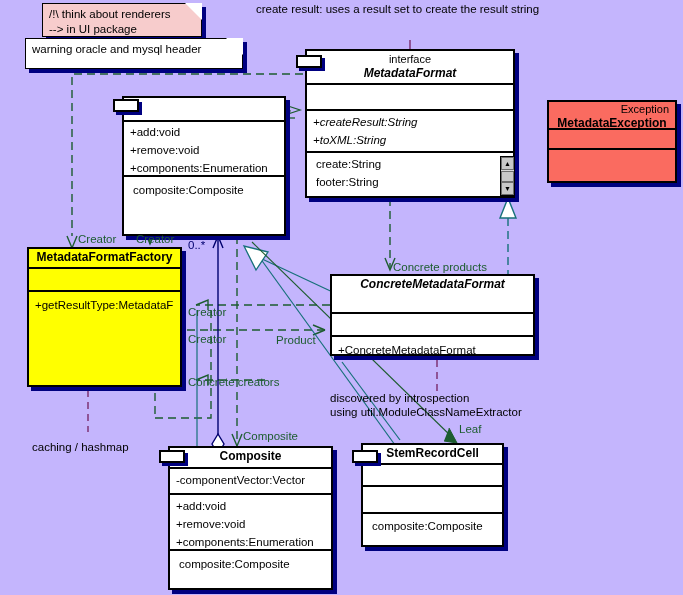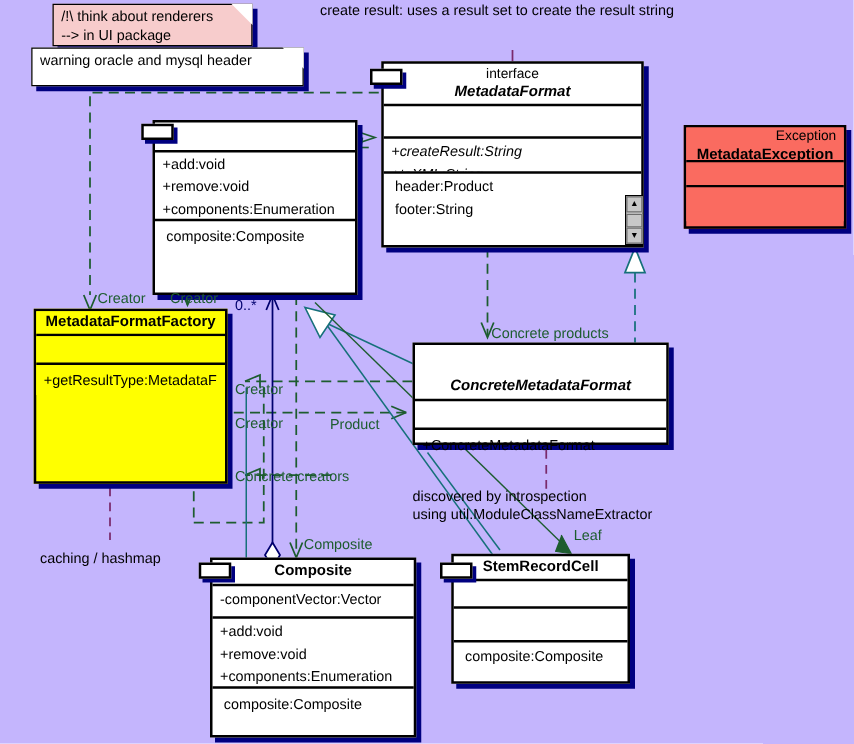--- a/index.html
+++ b/index.html
@@ -249,21 +249,21 @@
 
   <div class="flabel" style="left:330px; top:391px;">discovered by introspection</div>
   <div class="flabel" style="left:330px; top:405px;">using util.ModuleClassNameExtractor</div>
 
   <div class="glabel" style="left:393px; top:260px;">Concrete products</div>
 
   <div class="glabel" style="left:459px; top:422px;">Leaf</div>
 
   <div class="glabel" style="left:243px; top:429px;">Composite</div>
 
-  <div class="glabel" style="left:264px; top:333px;">Product</div>
+  <div class="glabel" style="left:276px; top:333px;">Product</div>
 
   <div class="glabel" style="left:78px; top:232px;">Creator</div>
 
   <div class="glabel" style="left:136px; top:232px;">Creator</div>
 
   <div class="glabel" style="left:188px; top:305px;">Creator</div>
 
   <div class="glabel" style="left:188px; top:332px;">Creator</div>
 
   <div class="glabel" style="left:188px; top:375px;">Concrete creators</div>
@@ -283,26 +283,26 @@
     </div>
   </div>
 
   <div class="handle" style="left:296px; top:55px;"></div>
   <div class="uml" style="left:305px; top:49px; width:210px; height:149px;">
     <div class="sec" style="height:34px;">
       <div class="title stereo" style="padding-bottom:0;">interface</div>
       <div class="title italic" style="padding-top:0;">MetadataFormat</div>
     </div>
     <div class="sec" style="height:26px;"></div>
-    <div class="sec" style="height:28px;">
+    <div class="sec" style="height:42px;">
       <div class="member it" style="padding-top:4px;">+createResult:String</div>
       <div class="member it" style="padding-top:0;">+toXML:String</div>
     </div>
     <div class="sec last">
-      <div class="member pad" style="padding-top:4px;">header:Product</div>
+      <div class="member pad" style="padding-top:4px;">create:String</div>
       <div class="member pad" style="padding-top:0;">footer:String</div>
     </div>
   </div>
   <div class="scrollbar" style="left:500px; top:156px; height:40px;">
     <div class="btn">▲</div>
     <div class="thumb"></div>
     <div class="btn">▼</div>
   </div>
 
   <div class="uml" style="left:547px; top:100px; width:130px; height:83px; background:#fa6b60;">
@@ -318,21 +318,21 @@
     <div class="sec" style="height:20px; background:#ffff00;">
       <div class="title" style="padding-top:1px;">MetadataFormatFactory</div>
     </div>
     <div class="sec" style="height:23px; background:#ffff00;"></div>
     <div class="sec last" style="background:#ffff00;">
       <div class="member" style="padding-top:6px;">+getResultType:MetadataF</div>
     </div>
   </div>
 
   <div class="uml" style="left:330px; top:274px; width:205px; height:82px;">
-    <div class="sec" style="height:21px;margin-top:24px;">
+    <div class="sec" style="height:38px;">
       <div class="title italic" style="padding-top:1px;">ConcreteMetadataFormat</div>
     </div>
     <div class="sec" style="height:23px;"></div>
     <div class="sec last">
       <div class="member" style="padding-top:6px;">+ConcreteMetadataFormat</div>
     </div>
   </div>
 
   <div class="handle" style="left:159px; top:450px;"></div>
   <div class="uml" style="left:168px; top:446px; width:165px; height:144px;">

